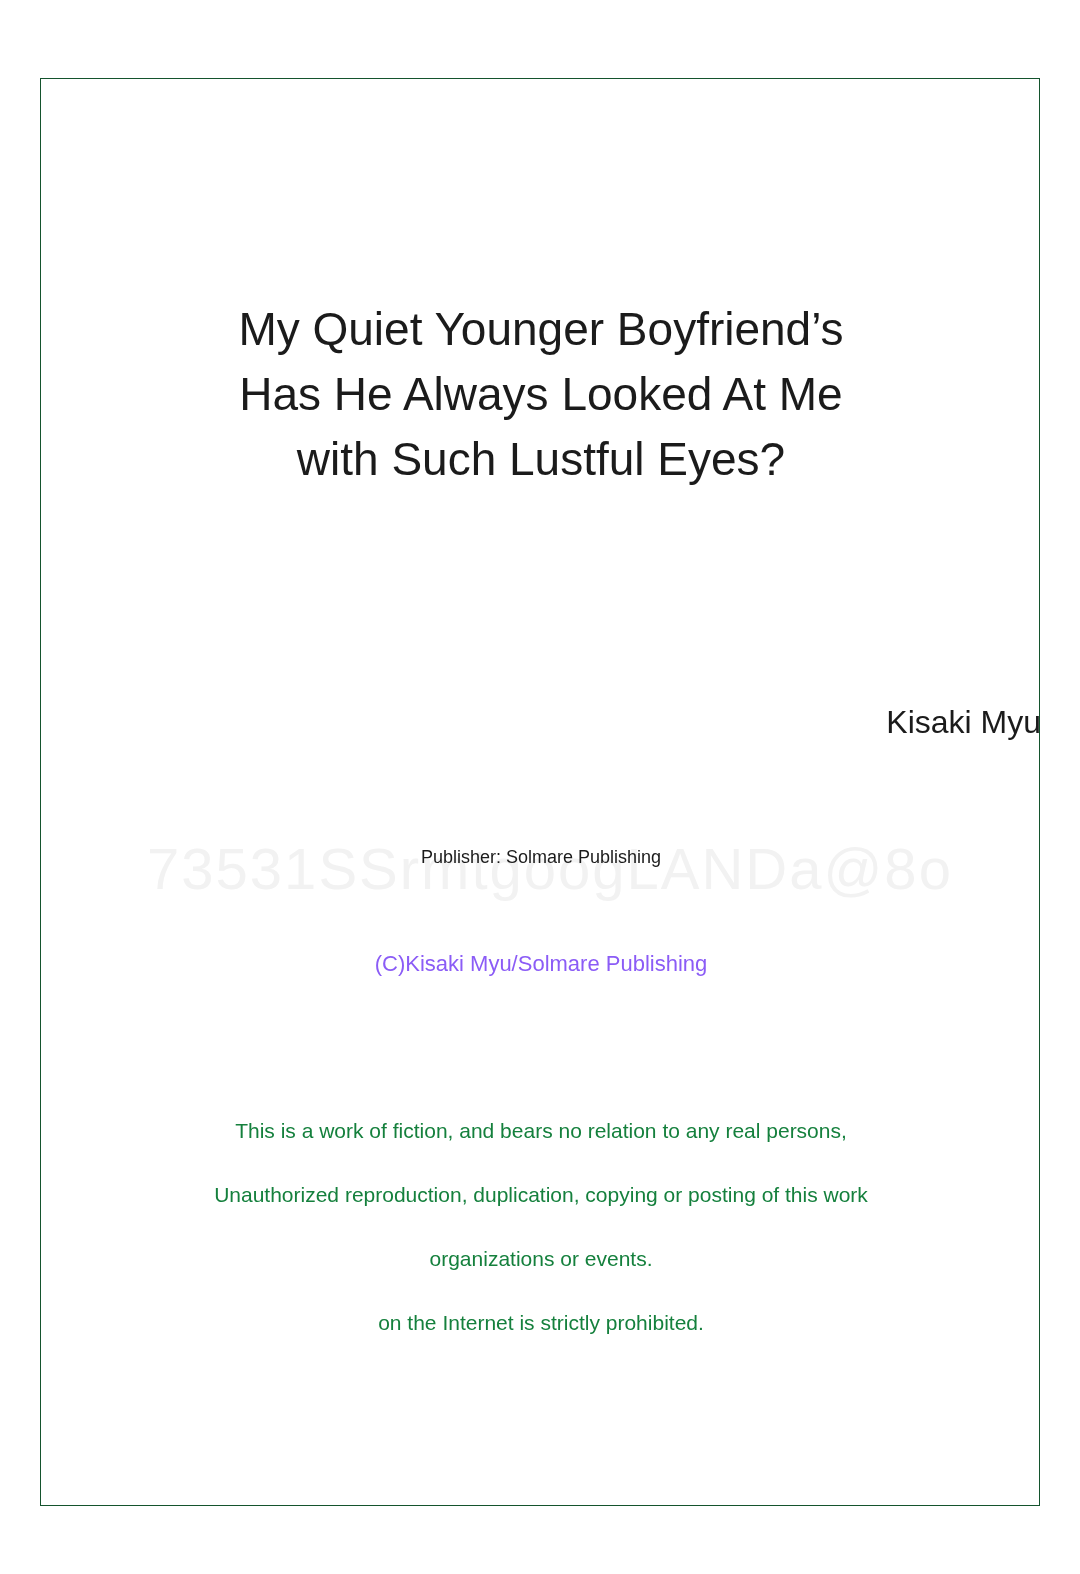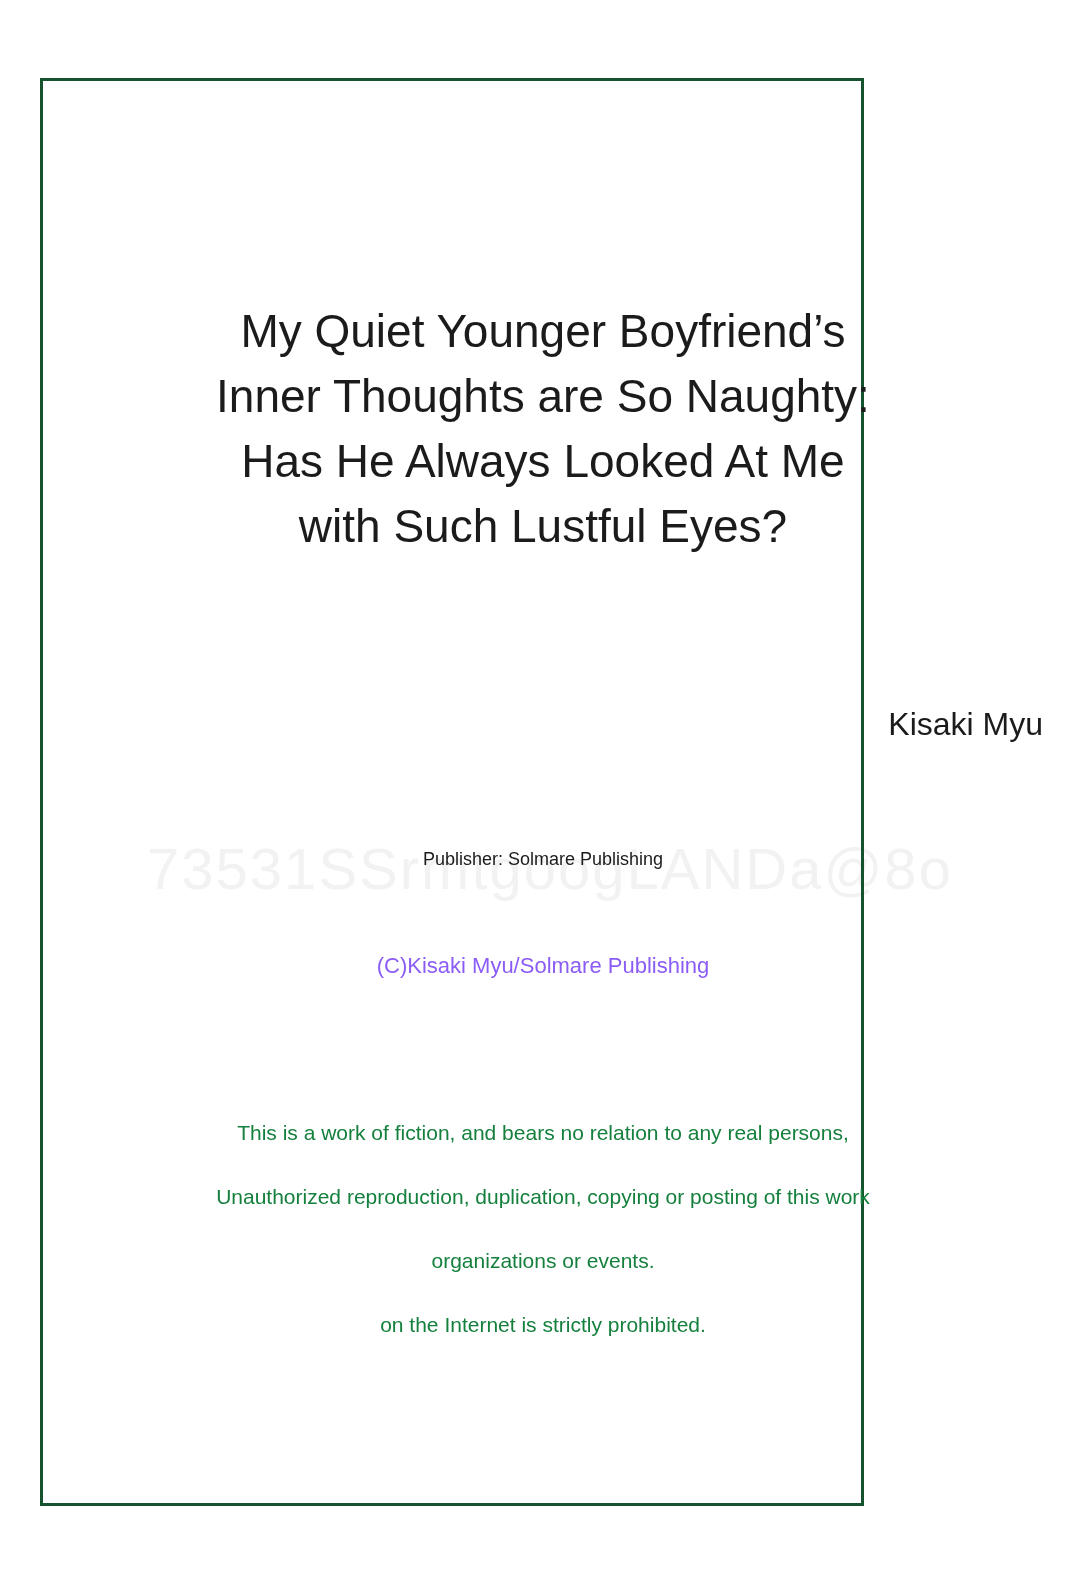--- a/index.html
+++ b/index.html
@@ -36,23 +36,23 @@
     user-select: none;
     pointer-events: none;
     font-family: "Liberation Sans", sans-serif;
     padding-left: 10px;
   }
 
   .frame {
     position: absolute;
     left: 40px;
     top: 78px;
-    width: 824px;
+    width: 1000px;
     height: 1428px;
-    border: 3px solid #14532d;
+    border: 1px solid #14532d;
     box-sizing: border-box;
     background: transparent;
   }
 
   .content {
     position: absolute;
     left: 0;
     top: 0;
     width: 1000px;
     height: 1428px;
@@ -124,21 +124,20 @@
 
 <div class="page">
 
   <div class="watermark">73531SSrmtgoogLANDa@8o</div>
 
   <div class="frame">
     <div class="content">
 
       <div class="title">
         <div>My Quiet Younger Boyfriend’s</div>
-        <div>Inner Thoughts are So Naughty:</div>
         <div>Has He Always Looked At Me</div>
         <div>with Such Lustful Eyes?</div>
       </div>
 
       <div class="author">Kisaki Myu</div>
 
       <div class="publisher">Publisher: Solmare Publishing</div>
 
       <div class="copyright">(C)Kisaki Myu/Solmare Publishing</div>
 

